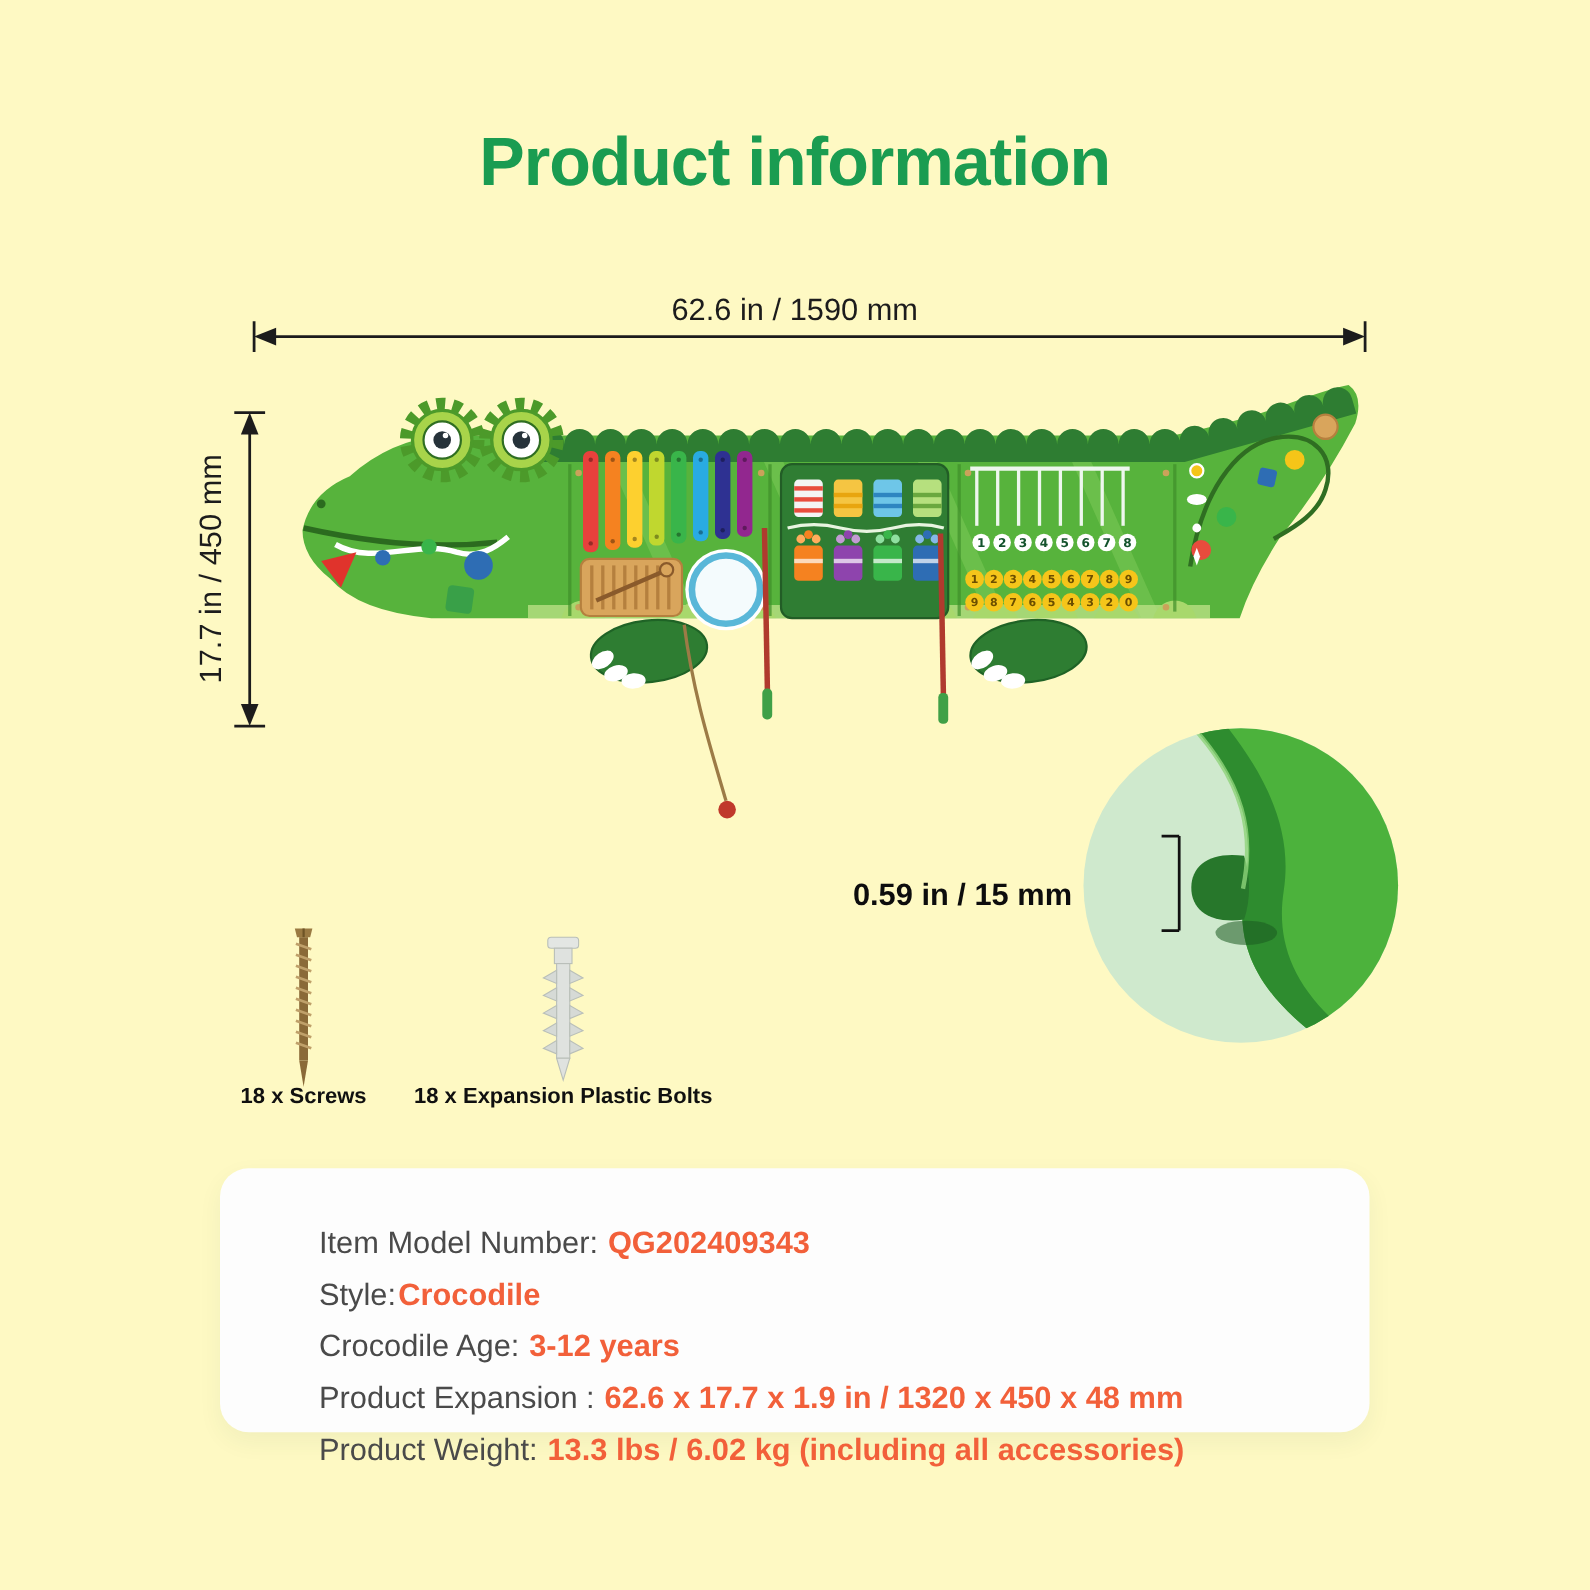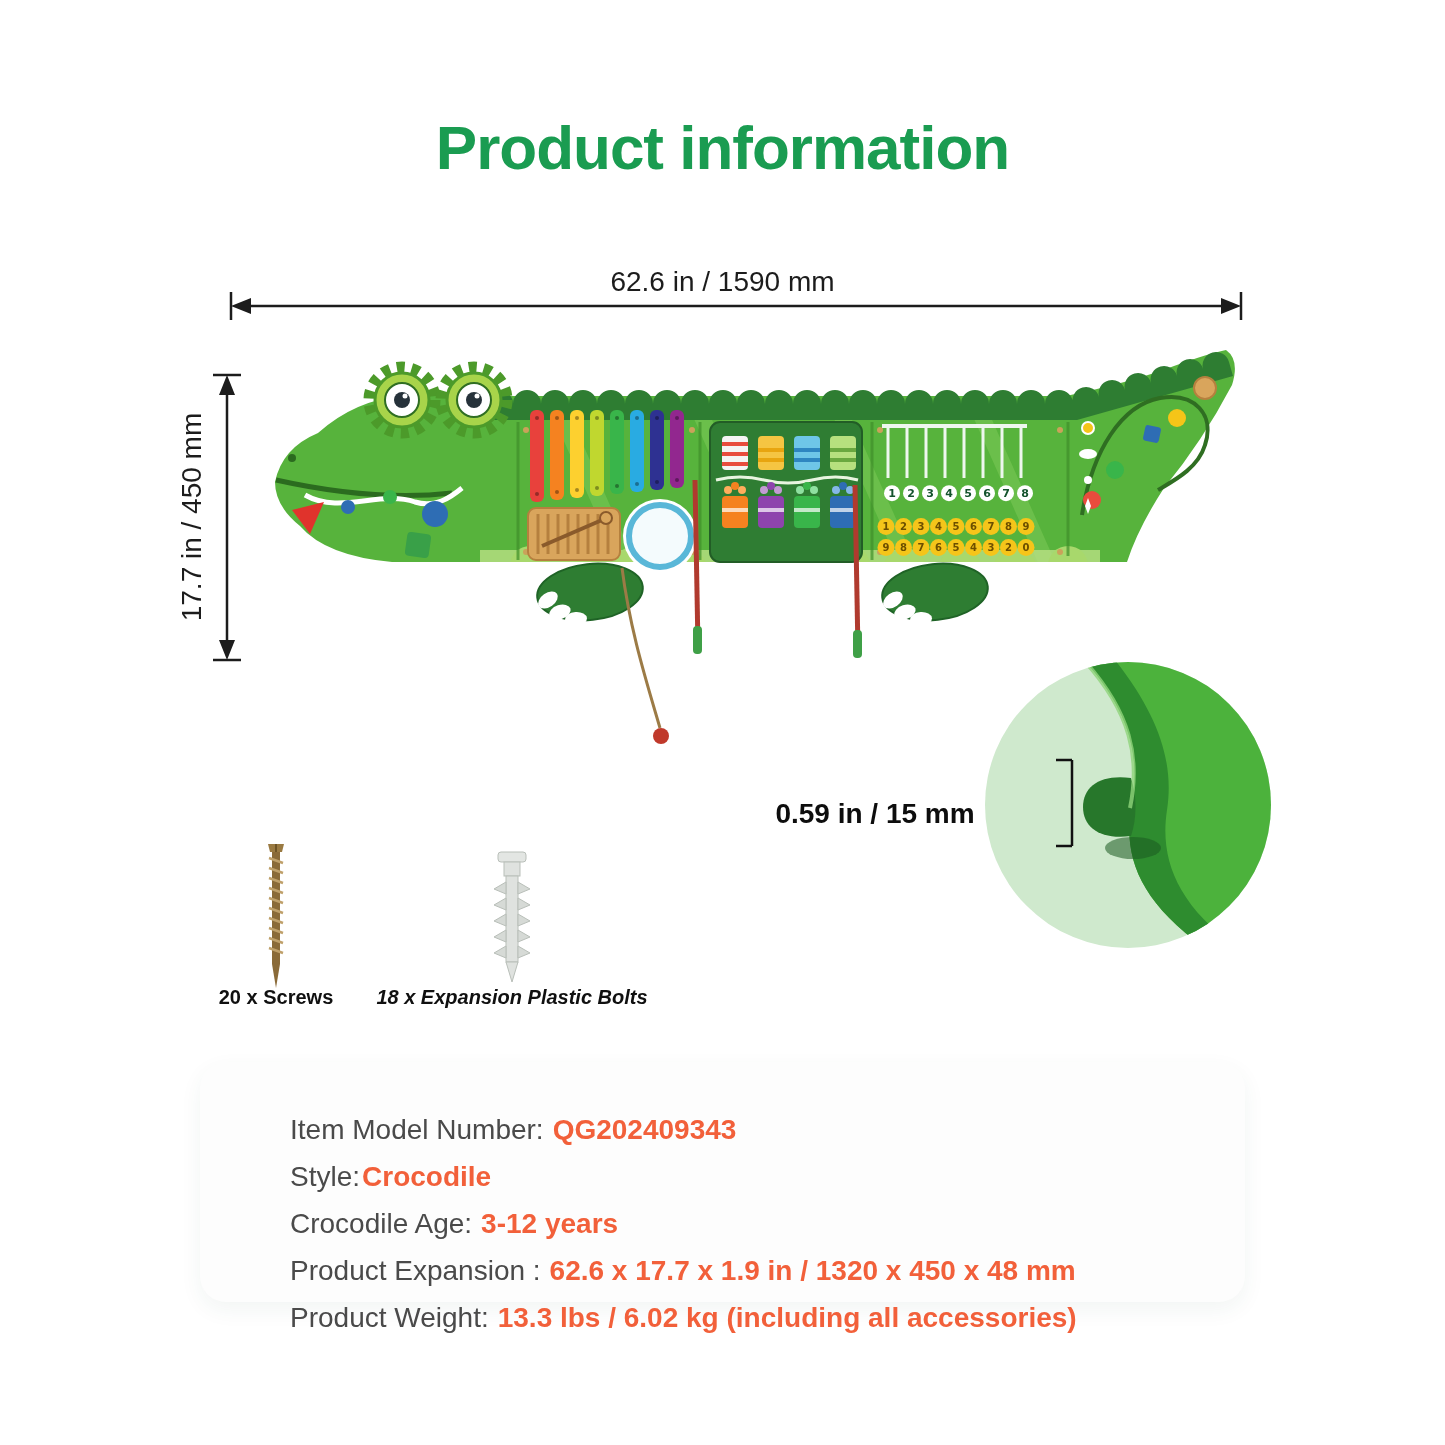--- a/index.html
+++ b/index.html
@@ -9,33 +9,33 @@
   #page-title{top:112px;left:0;width:1445px;text-align:center;font-size:62px;font-weight:800;
     letter-spacing:-1px;color:#1a9c51;}
   .dim-label{color:#1c1c1c;font-size:28px;font-weight:500;white-space:nowrap;}
   #width-label{top:266px;left:0;width:1445px;text-align:center;}
   #height-label{left:43px;top:500px;width:300px;height:34px;text-align:center;
     transform:rotate(-90deg);}
   #thickness-label{left:700px;top:798px;width:350px;text-align:center;font-size:28px;
     font-weight:600;color:#0d0d0d;white-space:nowrap;}
   .hw-label{font-size:20px;font-weight:600;color:#101010;text-align:center;white-space:nowrap;}
   #screws-label{left:216px;top:986px;width:120px;}
-  #bolts-label{left:367px;top:986px;width:290px;font-style:italic;}
+  #bolts-label{left:367px;top:986px;width:290px;}
   #specs-card{left:200px;top:1062px;width:1045px;height:240px;background:#fdfdfd;
     border-radius:26px;box-shadow:0 8px 22px rgba(40,90,60,0.06);
     padding:44px 40px 0 90px;box-sizing:border-box;}
   .spec-row{height:47px;line-height:47px;font-size:28px;white-space:nowrap;}
   .spec-label{color:#4a4a4a;font-weight:400;}
   .spec-value{color:#f2603a;font-weight:700;margin-left:9px;}
   svg{display:block;}
 </style>
 </head>
 <body style="background: rgb(220, 242, 222);">
 
-<div id="page" style="background: #ffffff;">
+<div id="page" style="background: #fef9c3;">
 
   <div class="abs" id="page-title" style="color: rgb(26, 156, 81);">Product information</div>
 
   <svg class="abs" style="left:225px;top:286px;" width="1022" height="40" viewBox="0 0 1022 40">
     <g stroke="#1c1c1c" stroke-width="2.5">
       <line x1="6" y1="6" x2="6" y2="34"></line>
       <line x1="1016" y1="6" x2="1016" y2="34"></line>
       <line x1="18" y1="20" x2="1004" y2="20"></line>
     </g>
     <polygon points="6,20 26,12 26,28" fill="#1c1c1c"></polygon>
@@ -366,21 +366,21 @@
         <line x1="13" y1="46" x2="27" y2="51"></line>
       <line x1="13" y1="56" x2="27" y2="61"></line>
         <line x1="13" y1="66" x2="27" y2="71"></line>
       <line x1="13" y1="76" x2="27" y2="81"></line>
         <line x1="13" y1="86" x2="27" y2="91"></line>
       <line x1="13" y1="96" x2="27" y2="101"></line>
         <line x1="13" y1="106" x2="27" y2="111"></line>
     </g>
     <polygon points="16,122 24,122 20,146" fill="#8a6a38"></polygon>
   </svg>
-  <div class="abs hw-label" id="screws-label">20 x Screws</div>
+  <div class="abs hw-label" id="screws-label">18 x Screws</div>
 
   <svg class="abs" style="left:484px;top:848px;" width="56" height="140" viewBox="0 0 56 140">
     <rect x="14" y="4" width="28" height="10" rx="3" fill="#e3e6e3" stroke="#b9bfb9"></rect>
     <rect x="20" y="14" width="16" height="14" fill="#dfe2df" stroke="#b9bfb9"></rect>
     <rect x="22" y="28" width="12" height="86" fill="#dfe2df" stroke="#b9bfb9"></rect>
     <g fill="#d6dad6" stroke="#b9bfb9" stroke-width="1">
       <polygon points="22,34 10,41 22,46"></polygon>
         <polygon points="34,34 46,41 34,46"></polygon>
       <polygon points="22,50 10,57 22,62"></polygon>
         <polygon points="34,50 46,57 34,62"></polygon>

